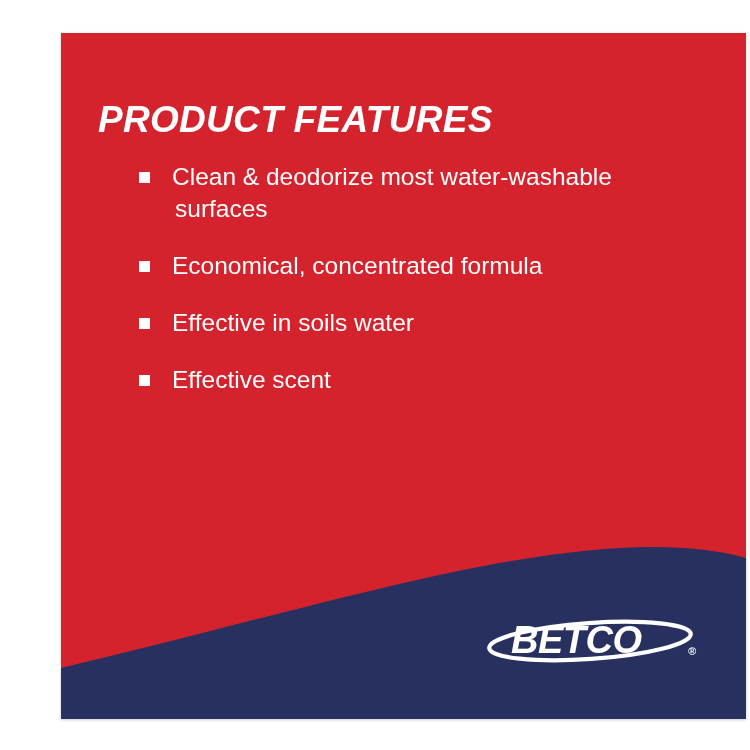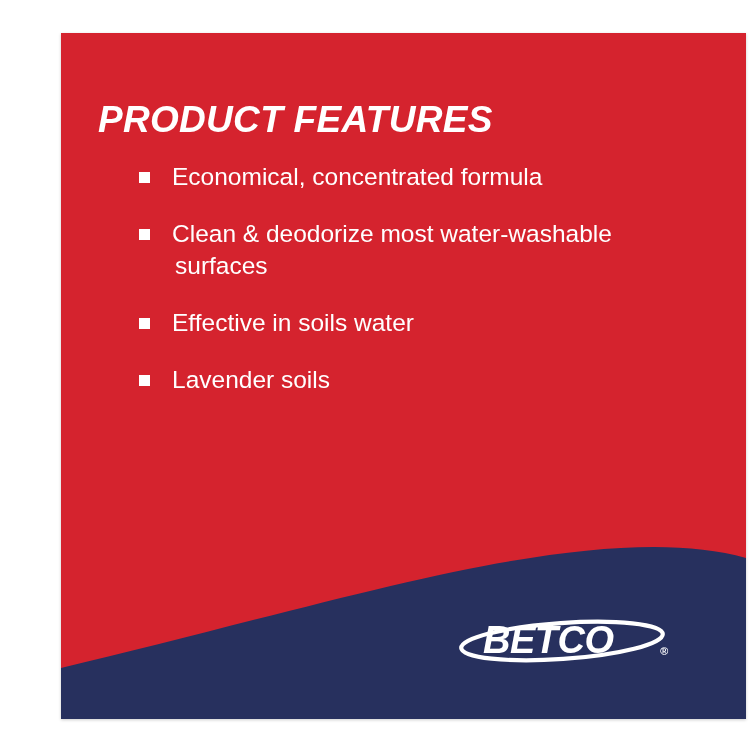--- a/index.html
+++ b/index.html
@@ -94,21 +94,21 @@
 
   .feature-text { display: block; }
   .feature-text-line2 {
     display: block;
     padding-left: 3px;
   }
 
   
   #logo {
     position: absolute;
-    left: 396px;
+    left: 424px;
     top: 582px;
     width: 220px;
     height: 52px;
   }
   #logo svg { display: block; width: 220px; height: 52px; }
 
   .logo-wordmark {
     font-family: "Liberation Sans", sans-serif;
     font-weight: bold;
     font-style: italic;
@@ -125,39 +125,39 @@
     <svg id="wave" viewBox="0 0 685 686" preserveAspectRatio="none">
       <path d="M 0,635 C 150,600 330,548 450,528 C 545,512 625,508 685,525 L 685,686 L 0,686 Z" fill="#27305E"></path>
     </svg>
 
     <div id="title">PRODUCT FEATURES</div>
 
     <ul id="features">
 
       <li class="feature">
         <span class="bullet-square"></span>
-        <span class="feature-text">Economical, concentrated formula</span>
+        <span class="feature-text">Clean &amp; deodorize most water-washable</span>
+        <span class="feature-text-line2">surfaces</span>
       </li>
 
       <li class="feature">
         <span class="bullet-square"></span>
-        <span class="feature-text">Clean &amp; deodorize most water-washable</span>
-        <span class="feature-text-line2">surfaces</span>
+        <span class="feature-text">Economical, concentrated formula</span>
       </li>
 
 
       <li class="feature">
         <span class="bullet-square"></span>
         <span class="feature-text">Effective in soils water</span>
       </li>
 
 
       <li class="feature">
         <span class="bullet-square"></span>
-        <span class="feature-text">Lavender soils</span>
+        <span class="feature-text">Effective scent</span>
       </li>
 
     </ul>
 
     <div id="logo">
       <svg viewBox="0 0 220 52">
 
         <g transform="rotate(-4 105 26)">
           <ellipse cx="105" cy="26" rx="101" ry="18" fill="none" stroke="#ffffff" stroke-width="4.2"></ellipse>
         </g>

